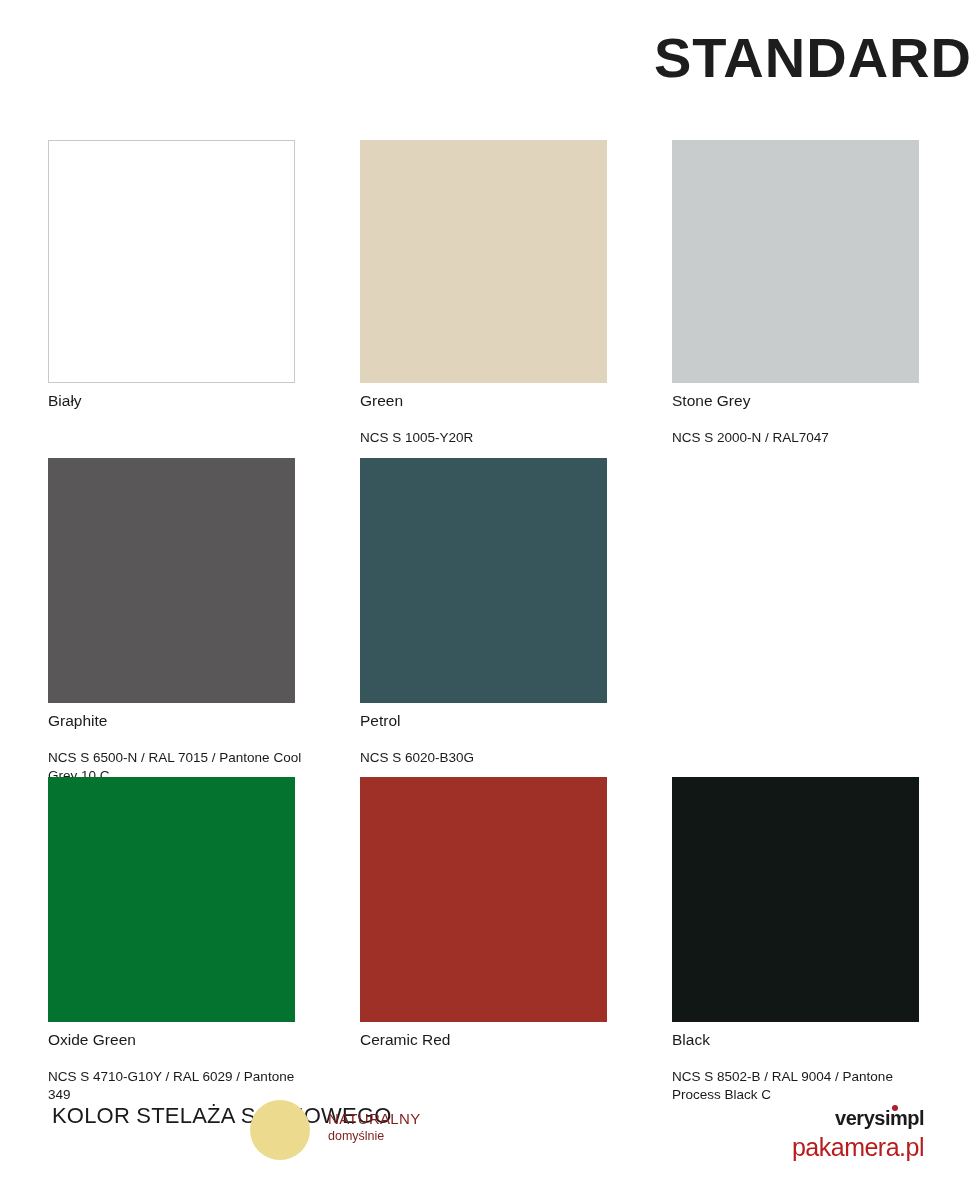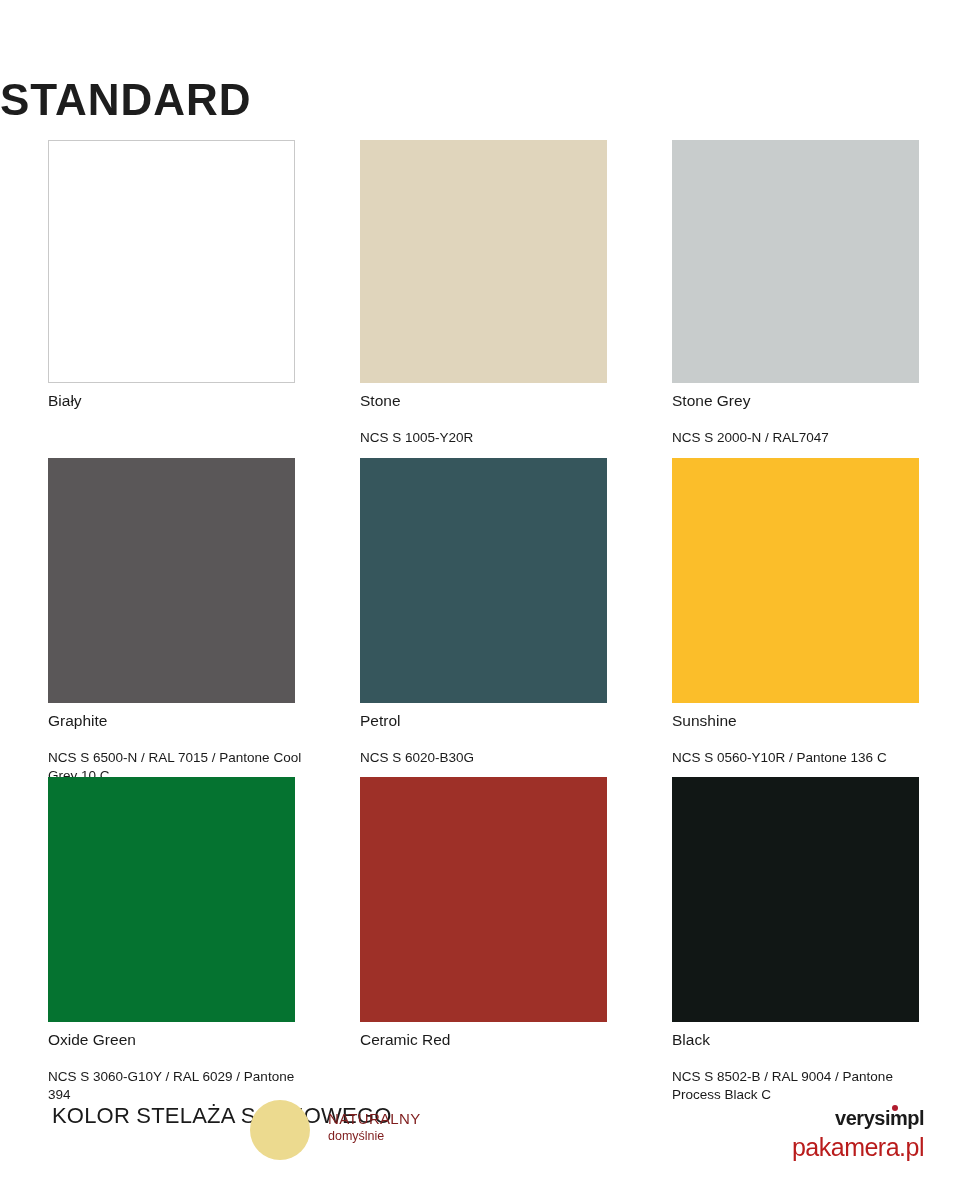--- a/index.html
+++ b/index.html
@@ -15,27 +15,26 @@
     color: #1a1a1a;
     overflow: hidden;
   }
 
   
   .page-title {
     position: absolute;
     top: 30px;
     left: 0;
     width: 972px;
-    text-align: left;
-    font-size: 44px;
+    text-align: right;
+    font-size: 56px;
     font-weight: bold;
     letter-spacing: 1px;
     color: #1d1d1d;
     line-height: 1;
-    margin-top: 48px;
   }
 
   
   .swatch-grid {
     position: absolute;
     top: 140px;
     left: 48px;
     width: 872px;
   }
   .swatch-row {
@@ -161,21 +160,21 @@
   <div class="swatch-row row-1">
 
     <div class="swatch-cell">
       <div class="swatch-chip bordered" style="background: rgb(255, 255, 255);"></div>
       <div class="swatch-name">Biały</div>
       <div class="swatch-code"></div>
     </div>
 
     <div class="swatch-cell">
       <div class="swatch-chip" style="background: rgb(224, 213, 188);"></div>
-      <div class="swatch-name">Stone</div>
+      <div class="swatch-name">Green</div>
       <div class="swatch-code">NCS S 1005-Y20R</div>
     </div>
 
     <div class="swatch-cell">
       <div class="swatch-chip" style="background: rgb(200, 204, 204);"></div>
       <div class="swatch-name">Stone Grey</div>
       <div class="swatch-code">NCS S 2000-N / RAL7047</div>
     </div>
 
   </div>
@@ -187,34 +186,29 @@
       <div class="swatch-name">Graphite</div>
       <div class="swatch-code">NCS S 6500-N / RAL 7015 / Pantone Cool Grey 10 C</div>
     </div>
 
     <div class="swatch-cell">
       <div class="swatch-chip" style="background: rgb(54, 86, 92);"></div>
       <div class="swatch-name">Petrol</div>
       <div class="swatch-code">NCS S 6020-B30G</div>
     </div>
 
-    <div class="swatch-cell">
-      <div class="swatch-chip" style="background: rgb(251, 190, 42);"></div>
-      <div class="swatch-name">Sunshine</div>
-      <div class="swatch-code">NCS S 0560-Y10R / Pantone 136 C</div>
-    </div>
 
   </div>
 
   <div class="swatch-row row-3">
 
     <div class="swatch-cell">
       <div class="swatch-chip" style="background: rgb(5, 115, 48);"></div>
       <div class="swatch-name">Oxide Green</div>
-      <div class="swatch-code">NCS S 3060-G10Y / RAL 6029 / Pantone 394</div>
+      <div class="swatch-code">NCS S 4710-G10Y / RAL 6029 / Pantone 349</div>
     </div>
 
     <div class="swatch-cell">
       <div class="swatch-chip" style="background: rgb(158, 48, 40);"></div>
       <div class="swatch-name">Ceramic Red</div>
     </div>
 
     <div class="swatch-cell">
       <div class="swatch-chip" style="background: rgb(17, 23, 21);"></div>
       <div class="swatch-name">Black</div>

